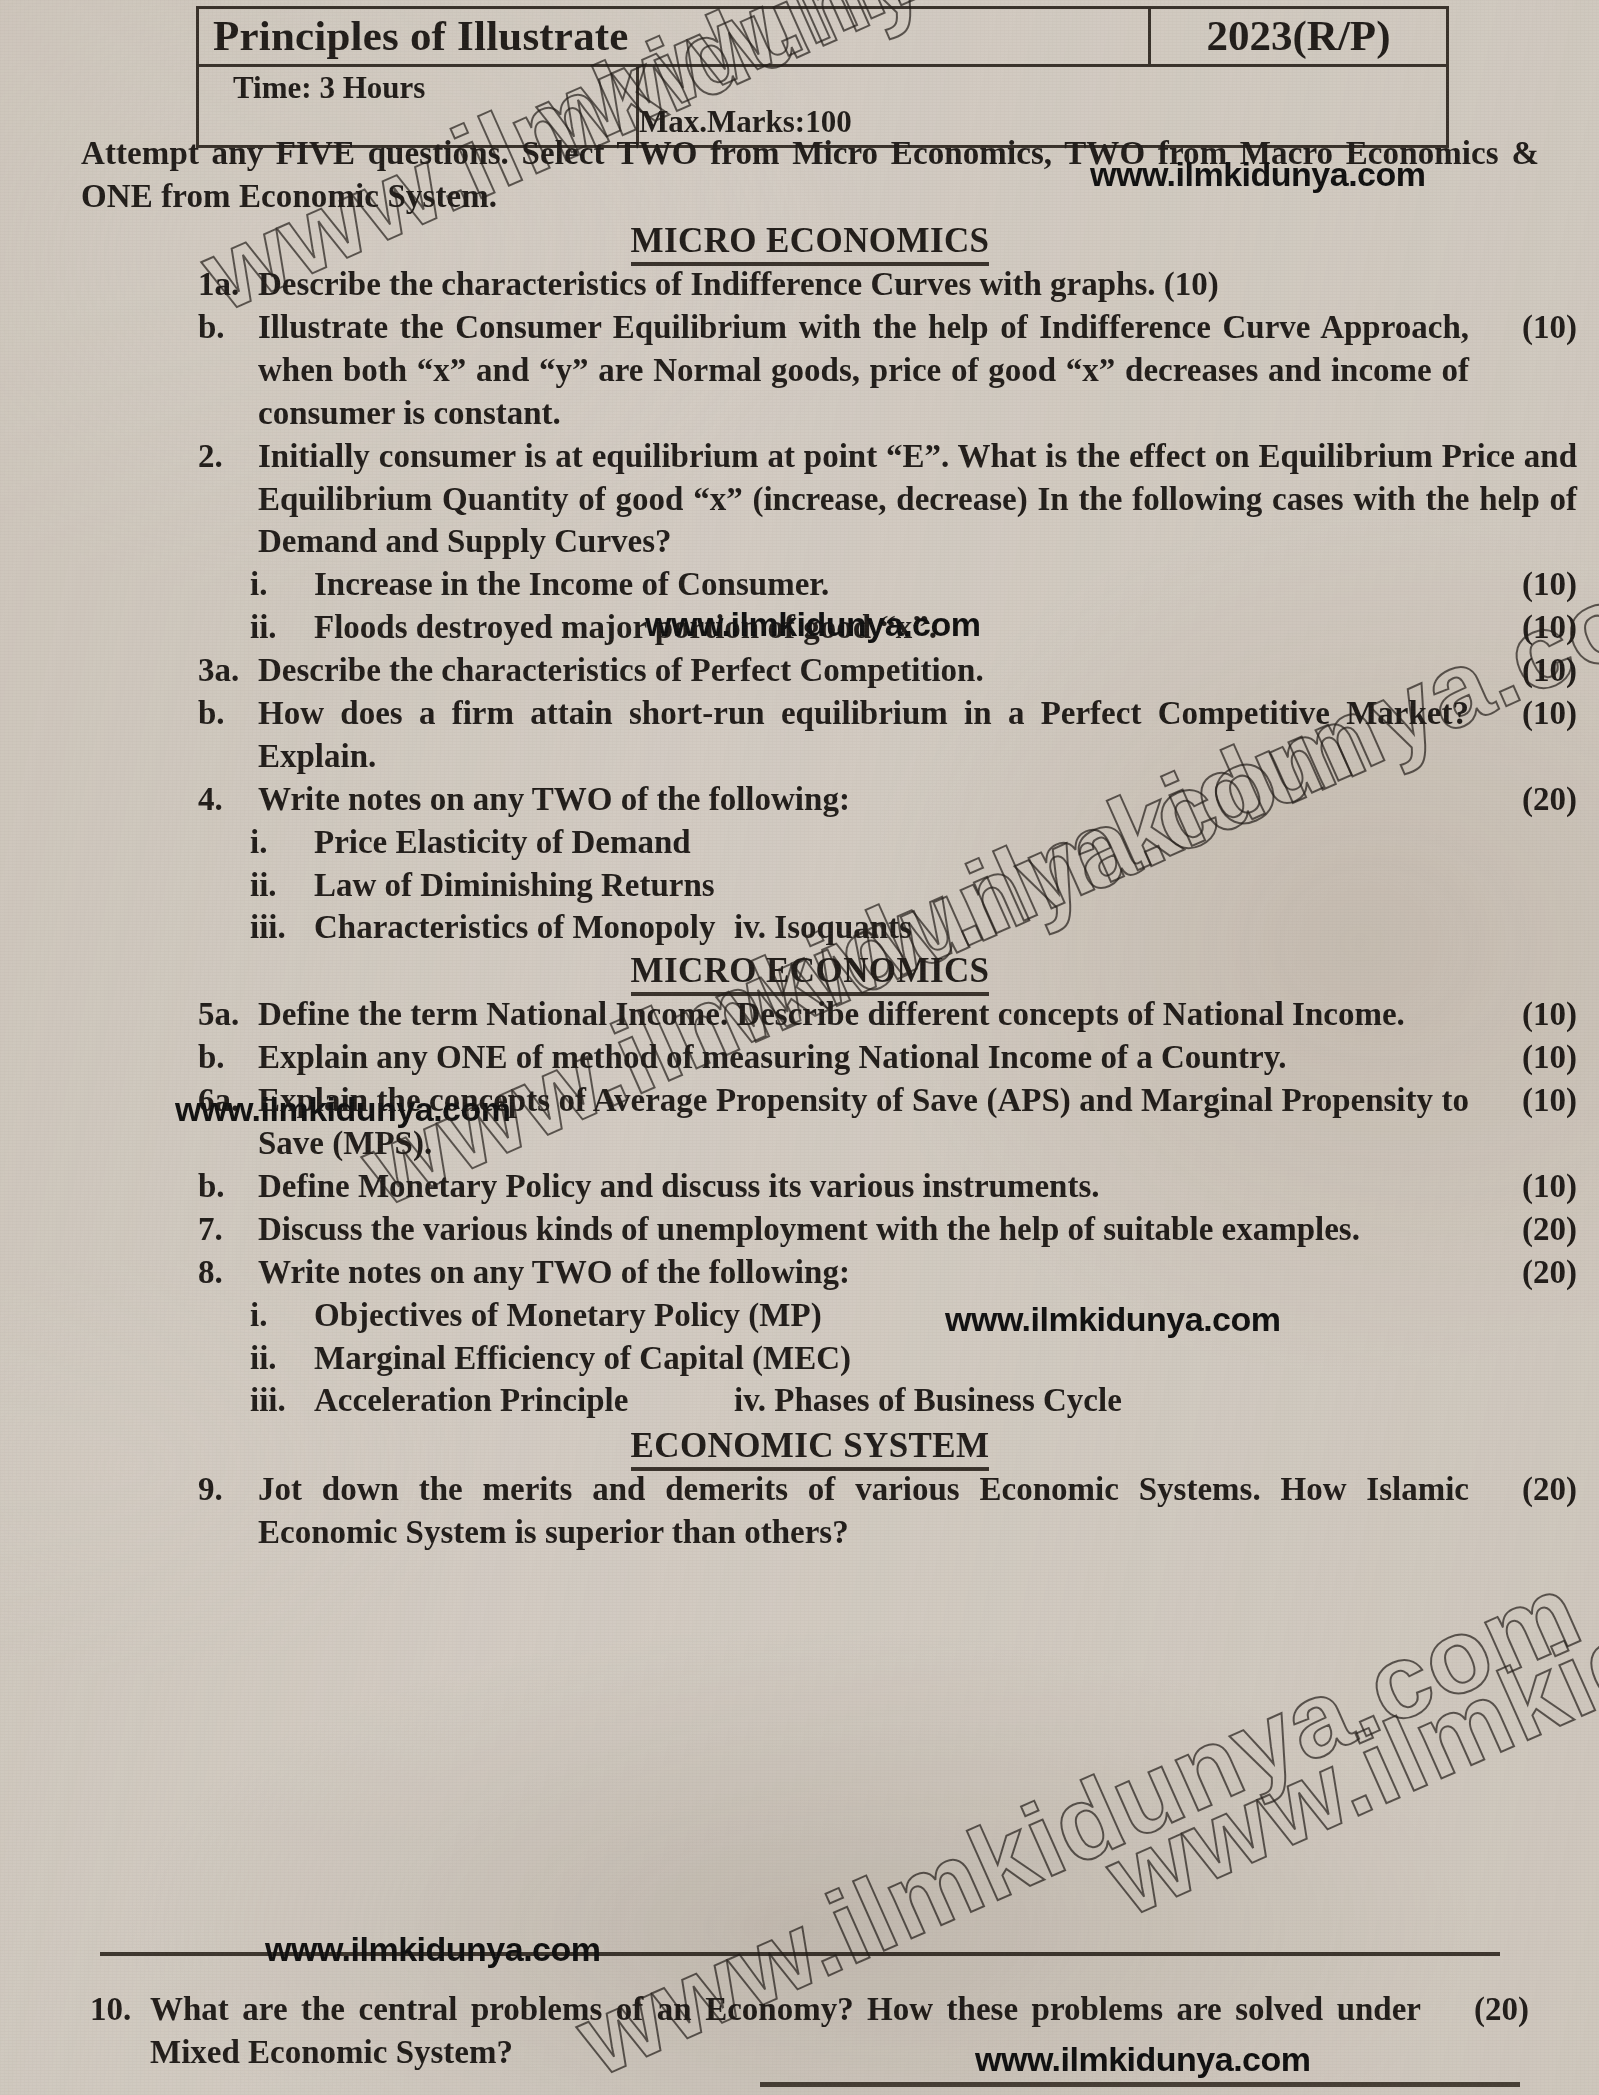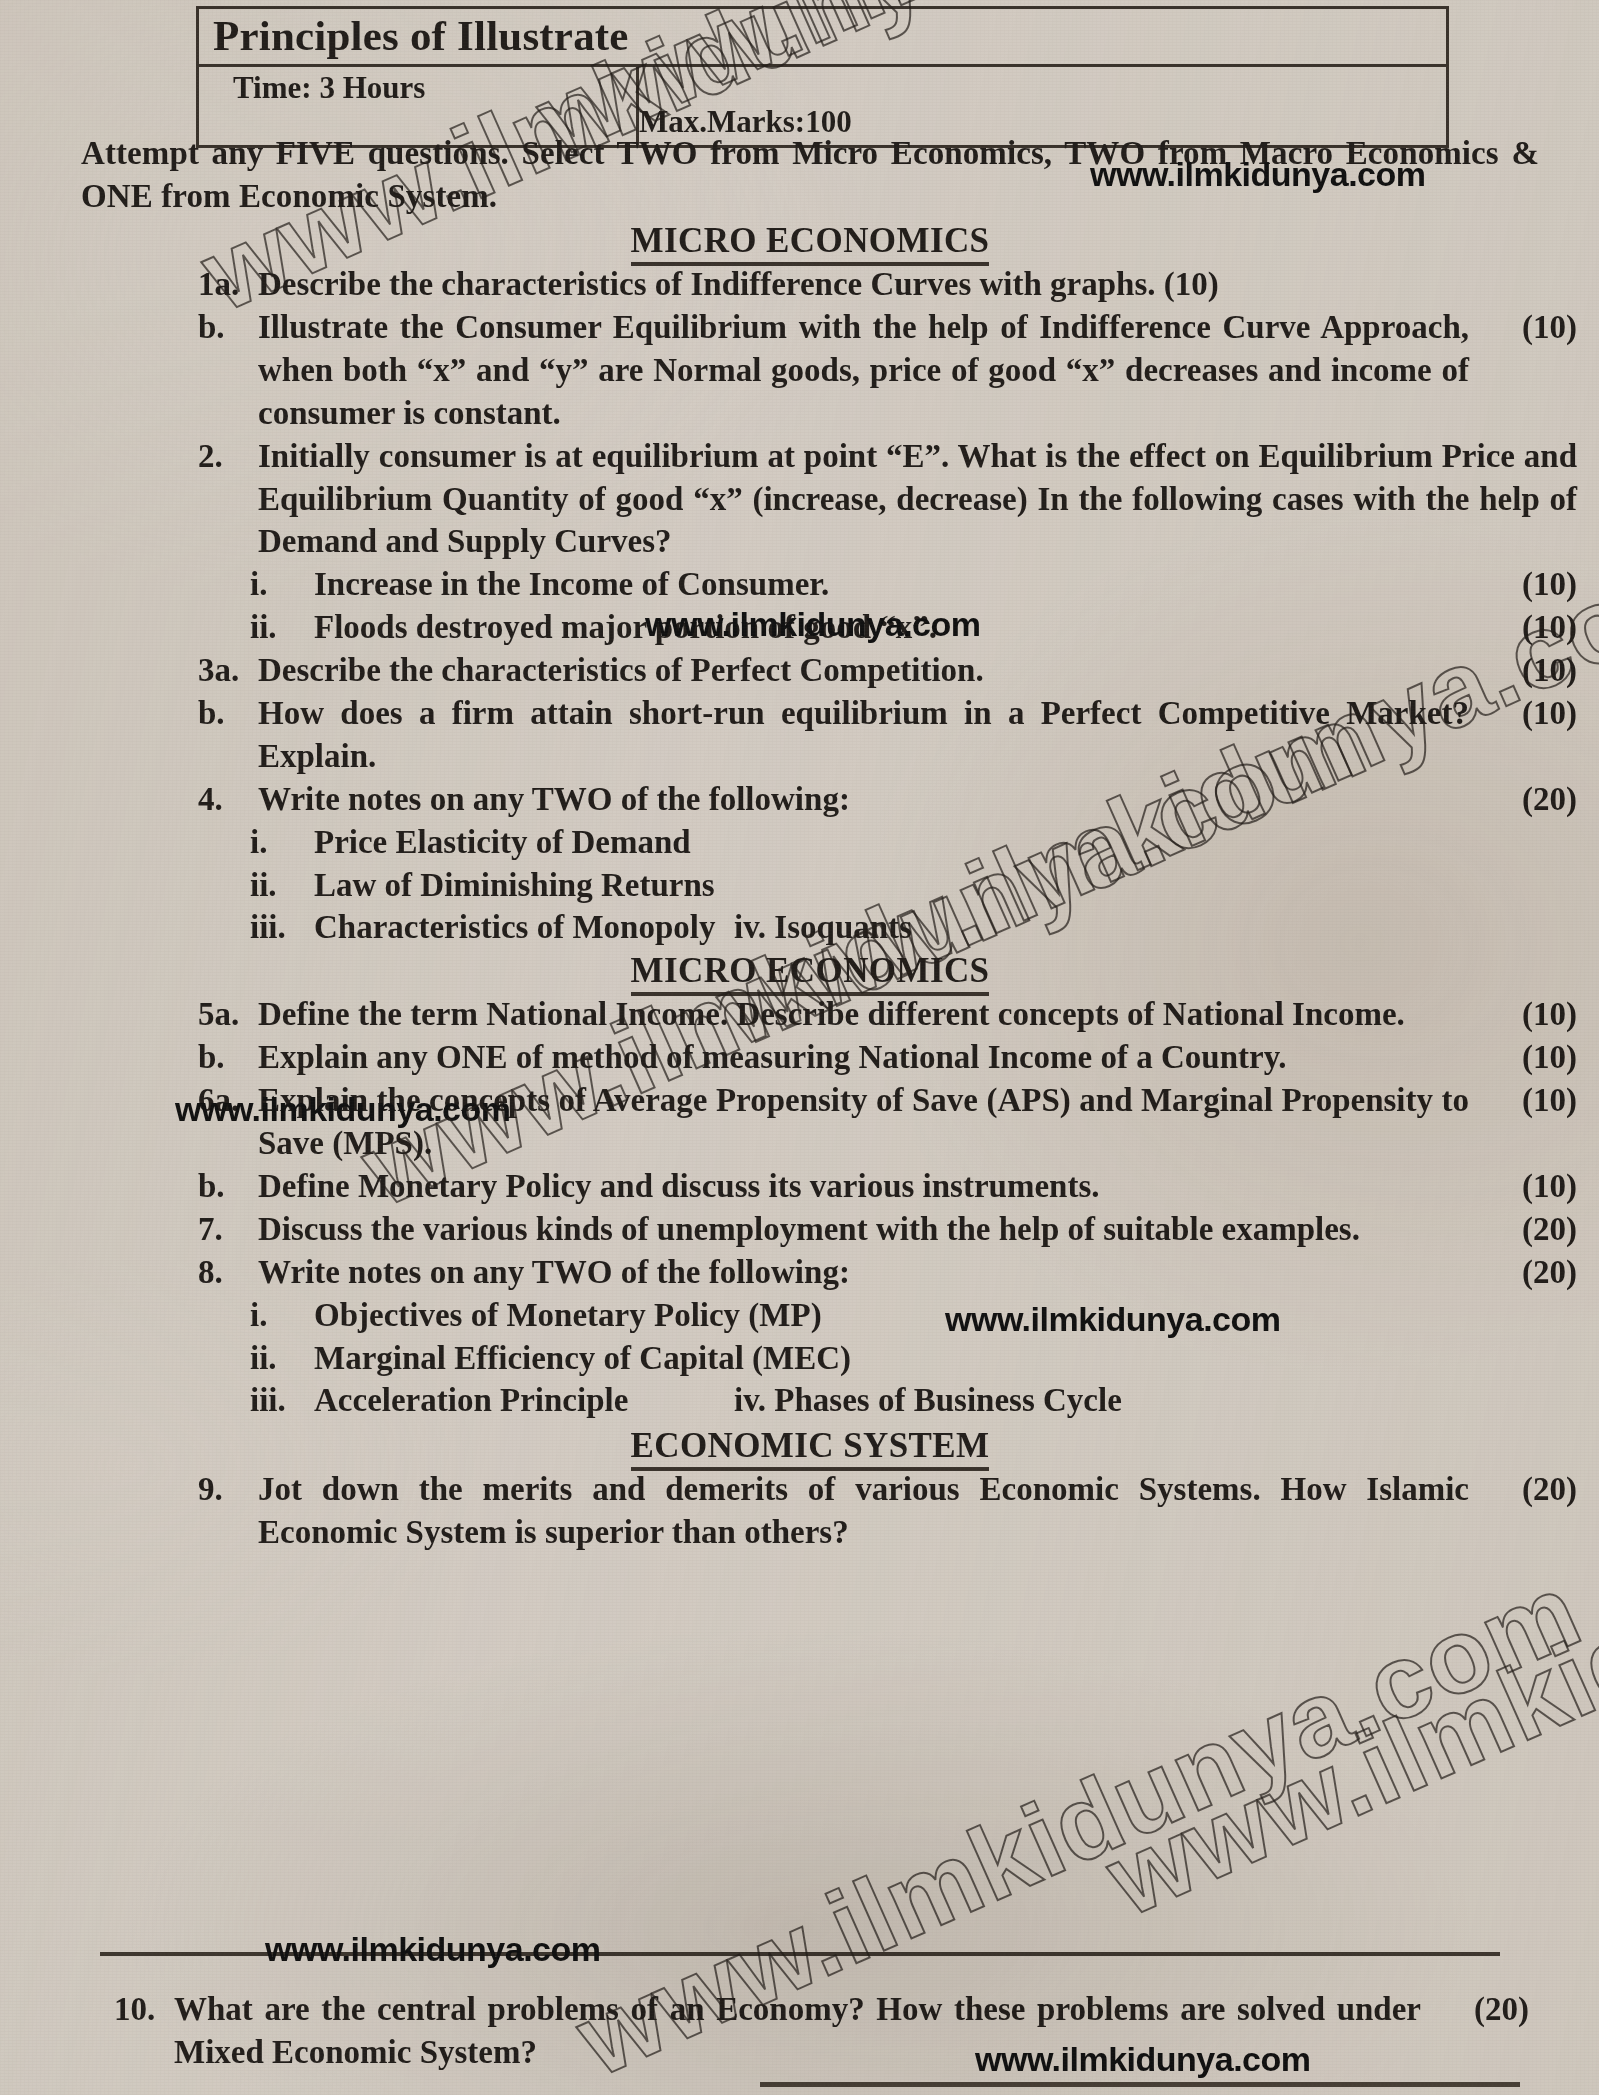--- a/index.html
+++ b/index.html
@@ -218,20 +218,21 @@
   }
 </style>
 </head>
 <body>
 
 <div class="page">
 
   <div class="hdr">
     <div class="hdr-row1">
       <div class="hdr-title">Principles of Illustrate</div>
+      <div class="hdr-year">2023(R/P)</div>
     </div>
     <div class="hdr-row2">
       <div class="hdr-time">Time: 3 Hours</div>
       <div class="hdr-marks">Max.Marks:100</div>
     </div>
   </div>
 
   <div class="body-wrap">
 
     <div class="instr">Attempt any FIVE questions. Select TWO from Micro Economics, TWO from Macro Economics &amp; ONE from Economic System.</div>
@@ -362,21 +363,21 @@
       <div class="q-num">9.</div>
       <div class="q-text">Jot down the merits and demerits of various Economic Systems. How Islamic Economic System is superior than others?</div>
       <div class="q-marks">(20)</div>
     </div>
 
   </div>
 
   <div class="rule"></div>
 
   <div class="tail">
-    <div class="q" style="margin-left:112px;margin-right:70px;">
+    <div class="q" style="margin-left:88px;margin-right:70px;">
       <div class="q-num">10.</div>
       <div class="q-text">What are the central problems of an Economy? How these problems are solved under Mixed Economic System?</div>
       <div class="q-marks">(20)</div>
     </div>
   </div>
 
   <div class="bot-rule"></div>
 
   <div class="wm-solid" style="left:1090px;top:155px;font-size:34px;">www.ilmkidunya.com</div>
   <div class="wm-solid" style="left:645px;top:605px;font-size:34px;">www.ilmkidunya.com</div>

